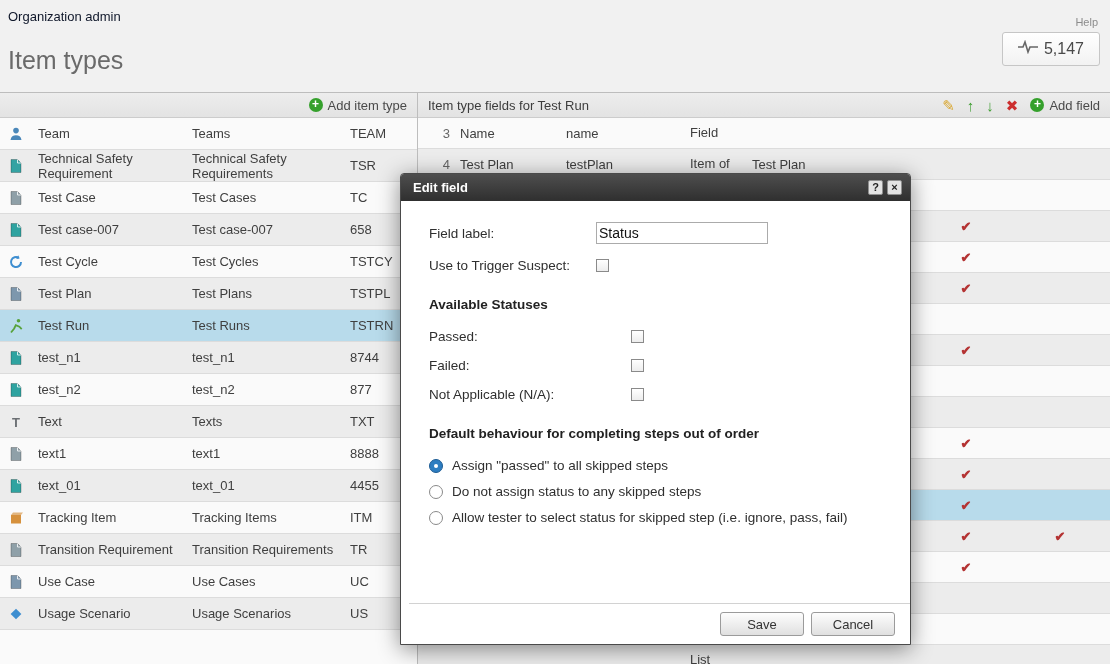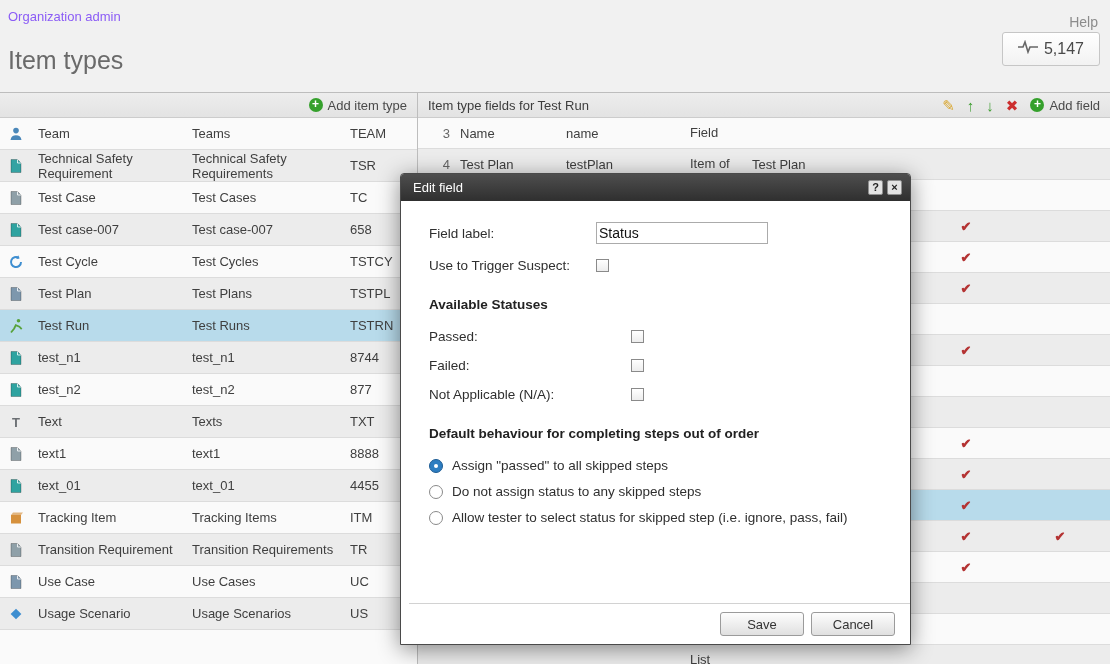--- a/index.html
+++ b/index.html
@@ -2,22 +2,22 @@
 <html><head>
 <meta charset="utf-8">
 <style>
   * { box-sizing: border-box; margin: 0; padding: 0; }
   html,body { width:1110px; height:664px; }
   body {
     font-family: "Liberation Sans", sans-serif;
     background:#f1f1f1; color:#3f3f3f; overflow:hidden; position:relative;
   }
   .topbar { height:32px; display:flex; justify-content:space-between; align-items:center; padding:0 12px 0 8px; }
-  .app-title { font-size:13px; color:#8b5cf6; }
-  .help-link { font-size:14px; color:#8c8c8c; text-decoration:none; cursor:pointer;margin-top:12px; }
+  .app-title { font-size:13px; color:#0f172a; }
+  .help-link { font-size:11px; color:#8c8c8c; text-decoration:none; cursor:pointer;margin-top:12px; }
   .title-row { position:relative; height:60px; }
   .page-title { font-size:25px; font-weight:normal; color:#6a6a6a; padding:14px 0 0 8px; }
   .stat-box { position:absolute; right:10px; top:0; width:98px; height:34px; border:1px solid #c6c6c6;
     border-radius:3px; background:linear-gradient(#ffffff,#f2f2f2); display:flex; align-items:center; justify-content:center; gap:6px; cursor:pointer;}
   .stat-box .num { font-size:16px; color:#4a4a4a; }
 
   .panels { display:flex; height:572px; border-top:1px solid #bdbdbd; background:#fafafa; }
   .left-panel { width:424px; border-right:1px solid #bdbdbd; display:flex; flex-direction:column; }
   .right-panel { flex:1; display:flex; flex-direction:column; }
   .panel-header { height:25px; flex:0 0 25px; background:linear-gradient(#ededed,#e3e3e3); border-bottom:1px solid #cccccc;
@@ -44,21 +44,21 @@
   .rrow.selected { background:#b8dbeb !important; }
   .c-order { color:#666; text-align:right; padding-right:10px; }
   .c-type { line-height:1.1; }
   .c-check { text-align:center; color:#b43333; font-weight:bold; font-size:13px; }
 
   
   .modal { position:absolute; left:400px; top:173px; width:511px; height:472px; background:#fff;
     border:1px solid #4a4a4a; border-radius:4px 4px 0 0; box-shadow:0 4px 22px rgba(0,0,0,.45); z-index:10; }
   .modal-titlebar { height:27px; background:linear-gradient(#4e4e4e,#2f2f2f); border-radius:3px 3px 0 0;
     display:flex; align-items:center; justify-content:space-between; padding:0 8px 0 12px; }
-  .modal-title { color:#fff; font-size:13px; font-weight:normal; }
+  .modal-title { color:#fff; font-size:13px; font-weight:bold; }
   .tb-btns { display:flex; gap:4px; }
   .tb-btn { width:15px; height:15px; background:#e3e3e3; border:1px solid #8f8f8f; border-radius:2px;
     font-size:11px; line-height:13px; text-align:center; color:#222; cursor:pointer; font-weight:bold;}
   .modal-body { position:relative; height:calc(100% - 27px); padding:21px 20px 0 28px; }
   .frow { display:flex; align-items:center; margin-bottom:14px; font-size:13.5px; color:#2f2f2f;}
   .frow label { width:167px; }
   .frow.status label { width:202px; }
   .txt-input { width:172px; height:22px; border:1px solid #ababab; font-size:14px; font-family:inherit; padding:1px 2px; color:#111;}
   .checkbox { width:13px; height:13px; border:1px solid #8a8a8a; background:linear-gradient(#ffffff,#ededed); display:inline-block; cursor:pointer;}
   .sect-head { font-size:13.5px; font-weight:bold; color:#222; margin:24px 0 17px; }

